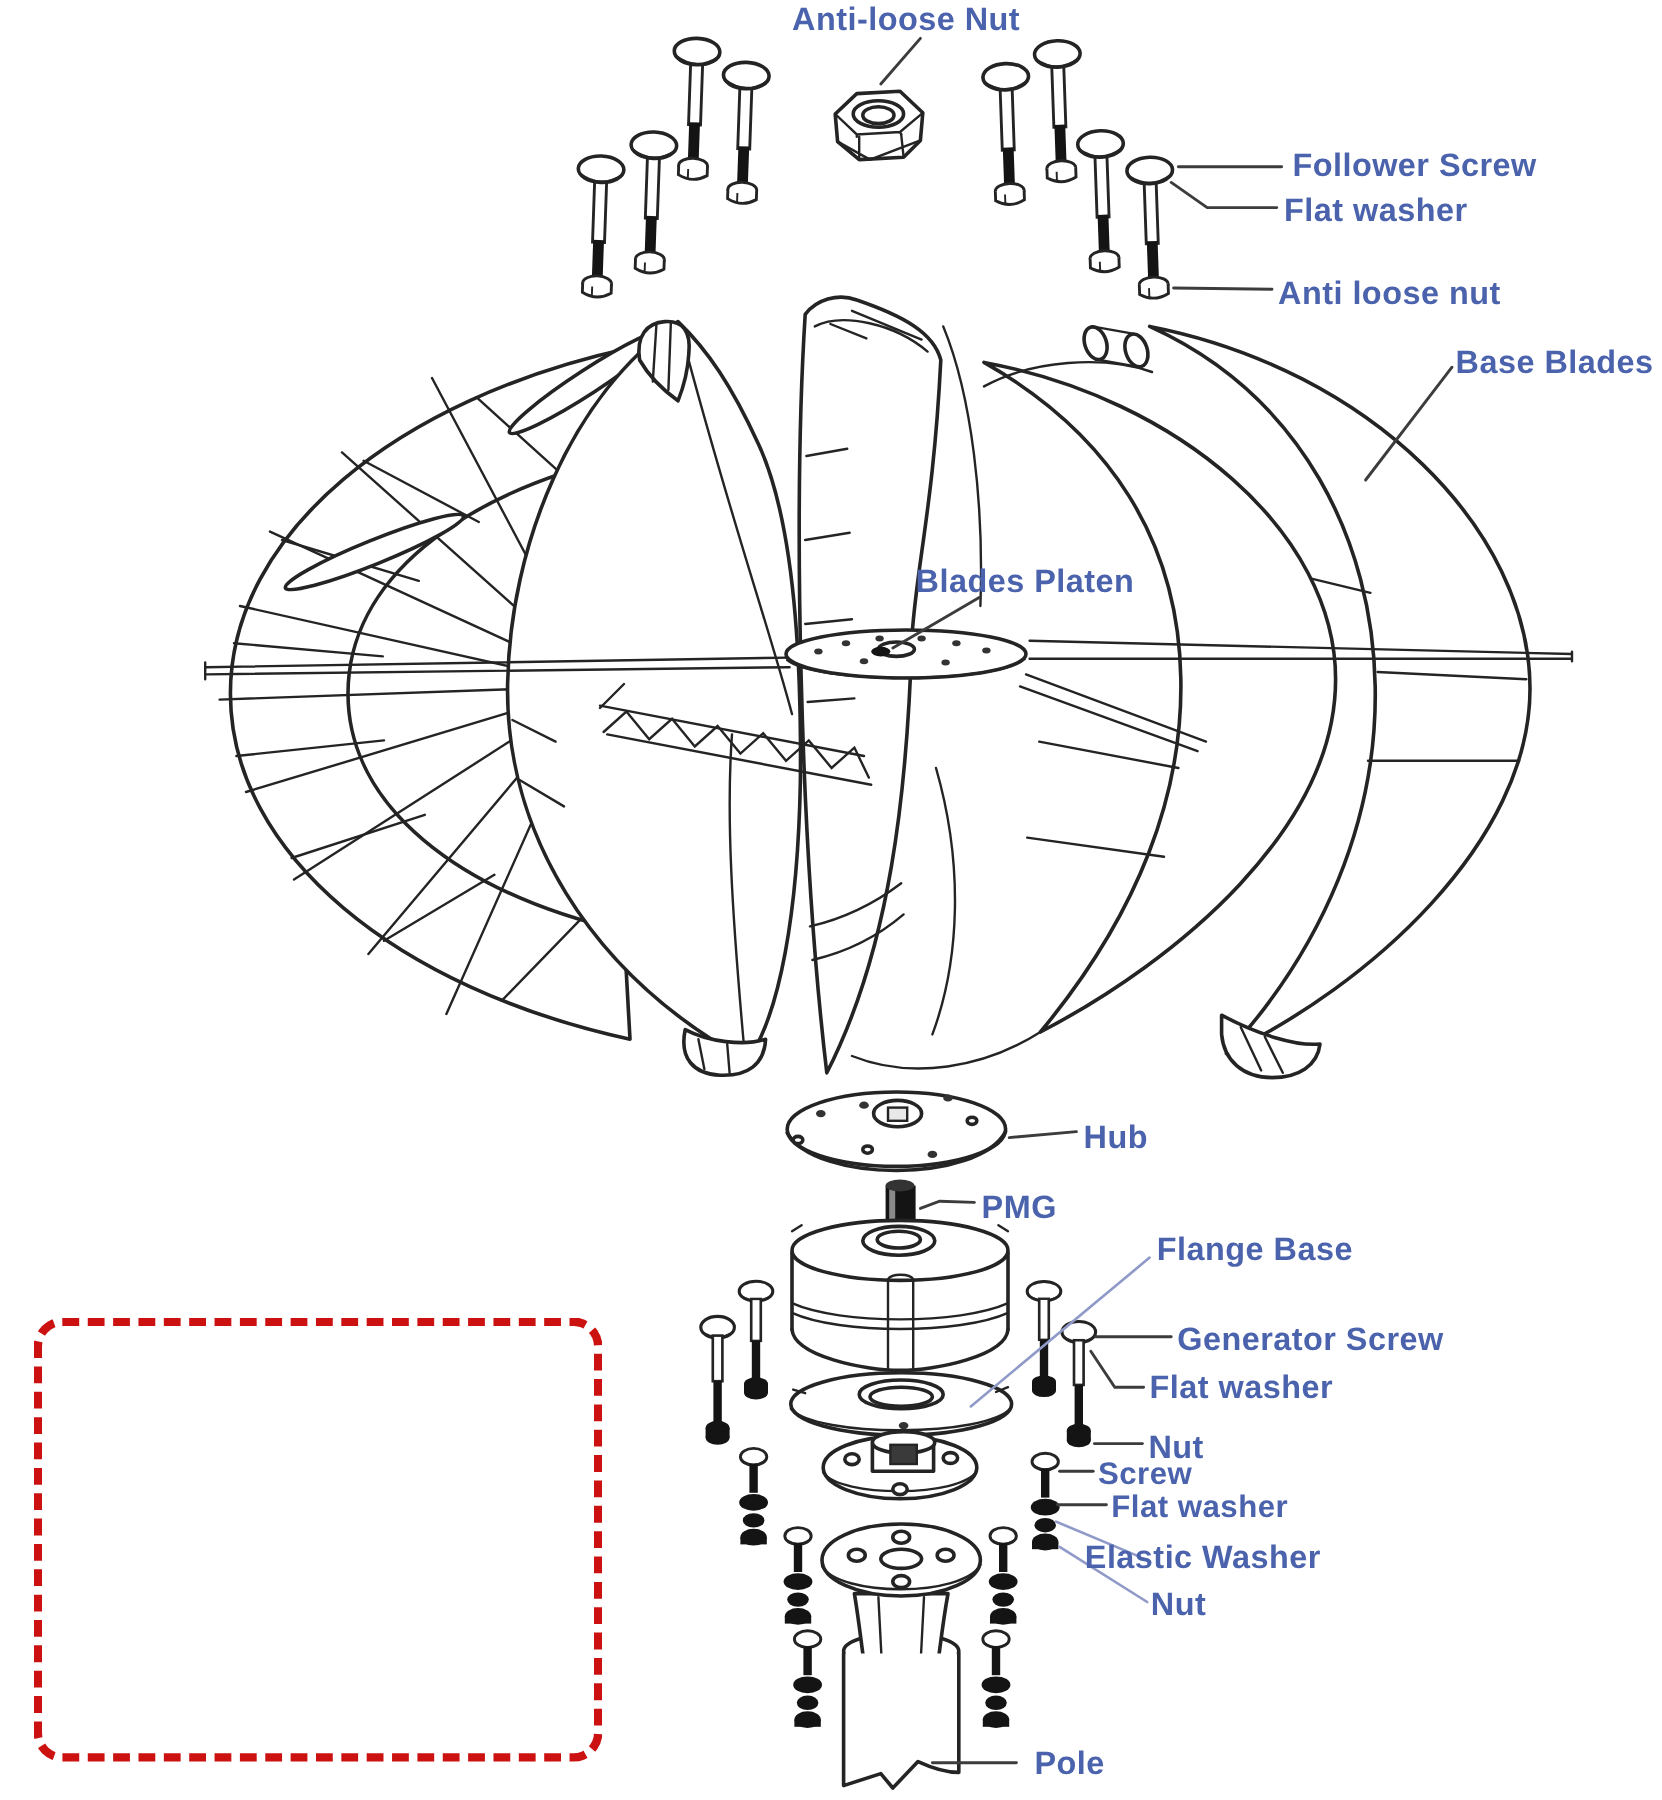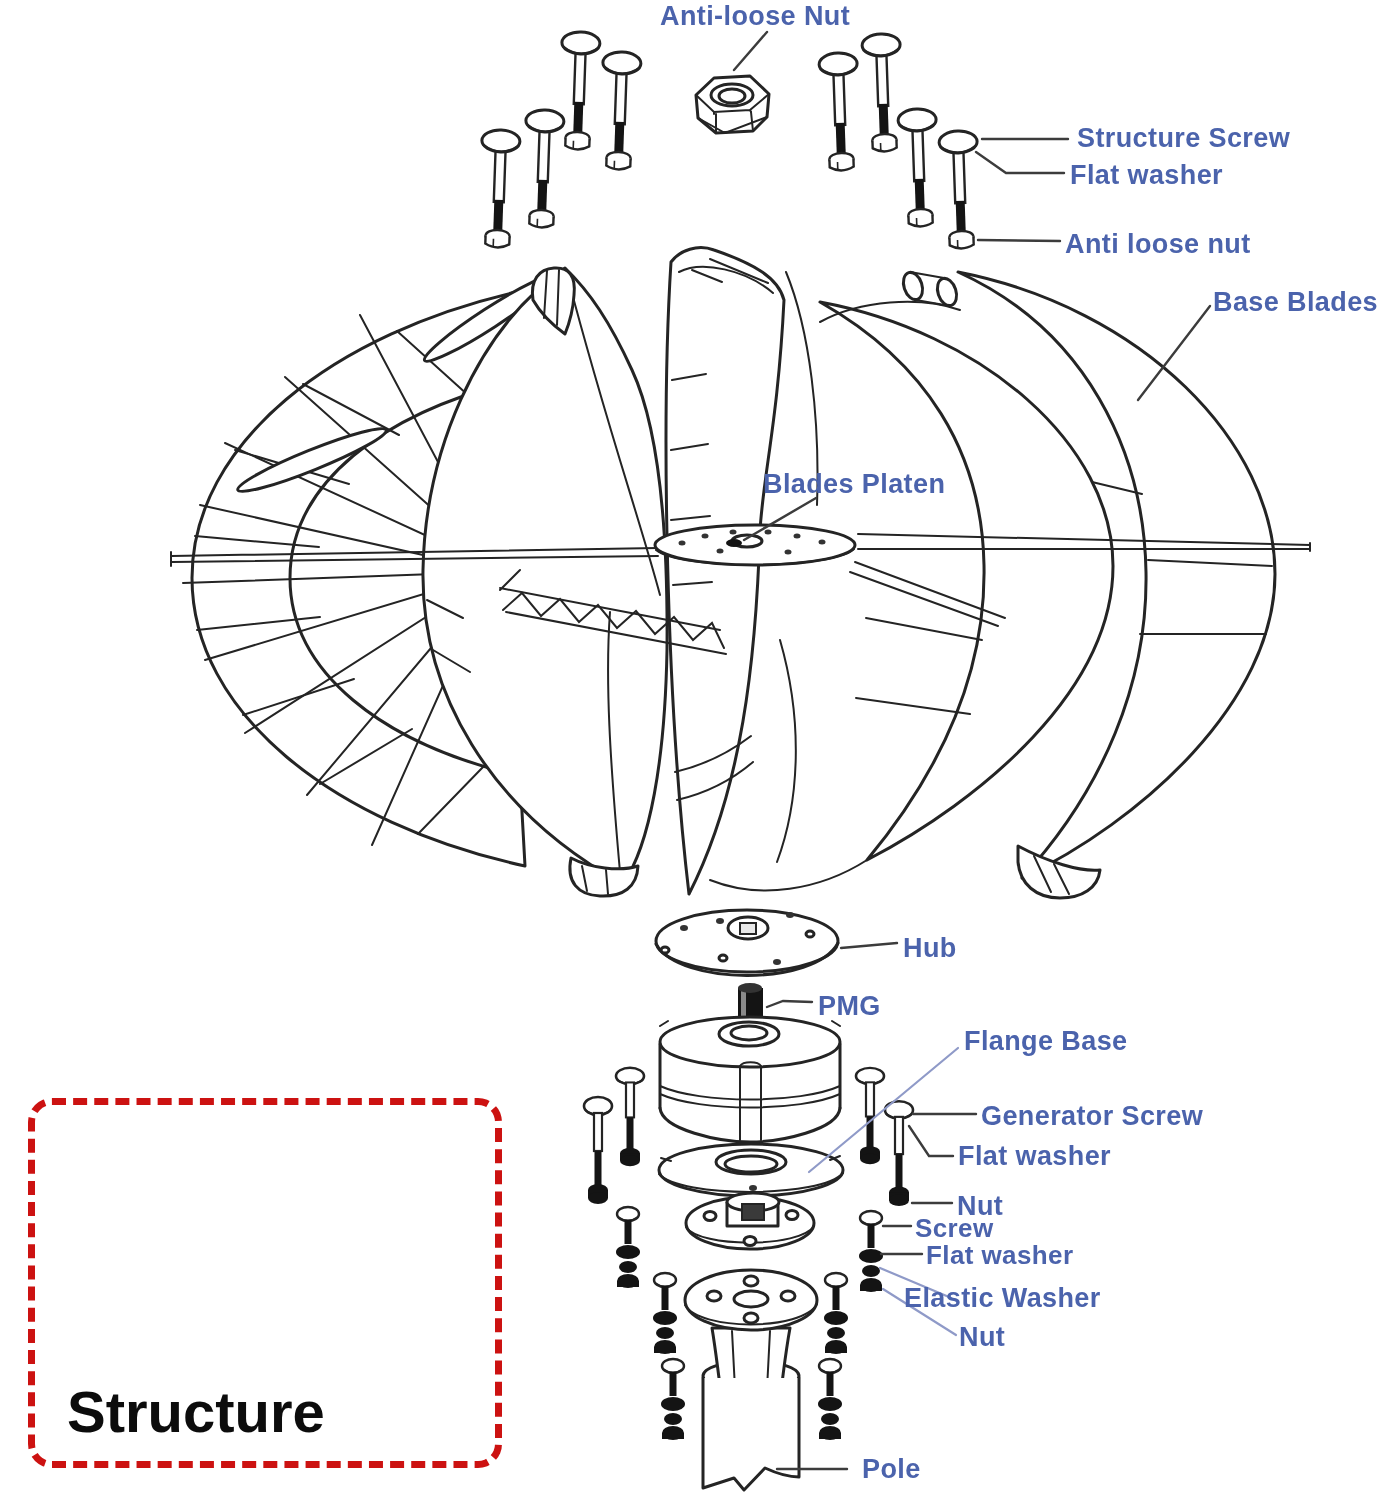--- a/index.html
+++ b/index.html
@@ -258,33 +258,32 @@
       <path class="ldr" d="M 863,1226 L 891,1226"></path>
       <path class="ldr" d="M 861,1254 L 902,1254"></path>
       <path class="ldr" d="M 757,1469 L 827,1469"></path>
       <path class="ldrb" d="M 938,1048 L 789,1172"></path>
       <path class="ldrb" d="M 860,1268 L 929,1297"></path>
       <path class="ldrb" d="M 863,1289 L 936,1335"></path>
     </g>
   </svg>
 
   <div class="lbl" style="left:640px;top:1px">Anti-loose Nut</div>
-  <div class="lbl" style="left:1057px;top:123px">Structure Screw</div>
+  <div class="lbl" style="left:1057px;top:123px">Follower Screw</div>
   <div class="lbl" style="left:1050px;top:160px">Flat washer</div>
   <div class="lbl" style="left:1045px;top:229px">Anti loose nut</div>
   <div class="lbl" style="left:1193px;top:287px">Base Blades</div>
   <div class="lbl" style="left:743px;top:469px">Blades Platen</div>
   <div class="lbl" style="left:883px;top:933px">Hub</div>
   <div class="lbl" style="left:798px;top:991px">PMG</div>
   <div class="lbl" style="left:944px;top:1026px">Flange Base</div>
   <div class="lbl" style="left:961px;top:1101px">Generator Screw</div>
   <div class="lbl" style="left:938px;top:1141px">Flat washer</div>
   <div class="lbl" style="left:937px;top:1191px">Nut</div>
   <div class="lbl small" style="left:895px;top:1213px">Screw</div>
   <div class="lbl small" style="left:906px;top:1240px">Flat washer</div>
   <div class="lbl" style="left:884px;top:1283px">Elastic Washer</div>
   <div class="lbl" style="left:939px;top:1322px">Nut</div>
   <div class="lbl" style="left:842px;top:1454px">Pole</div>
 
   <div class="badge"></div>
-  <div class="badge-line bl2">Structure</div>
 
 </div>
 
 </body></html>

